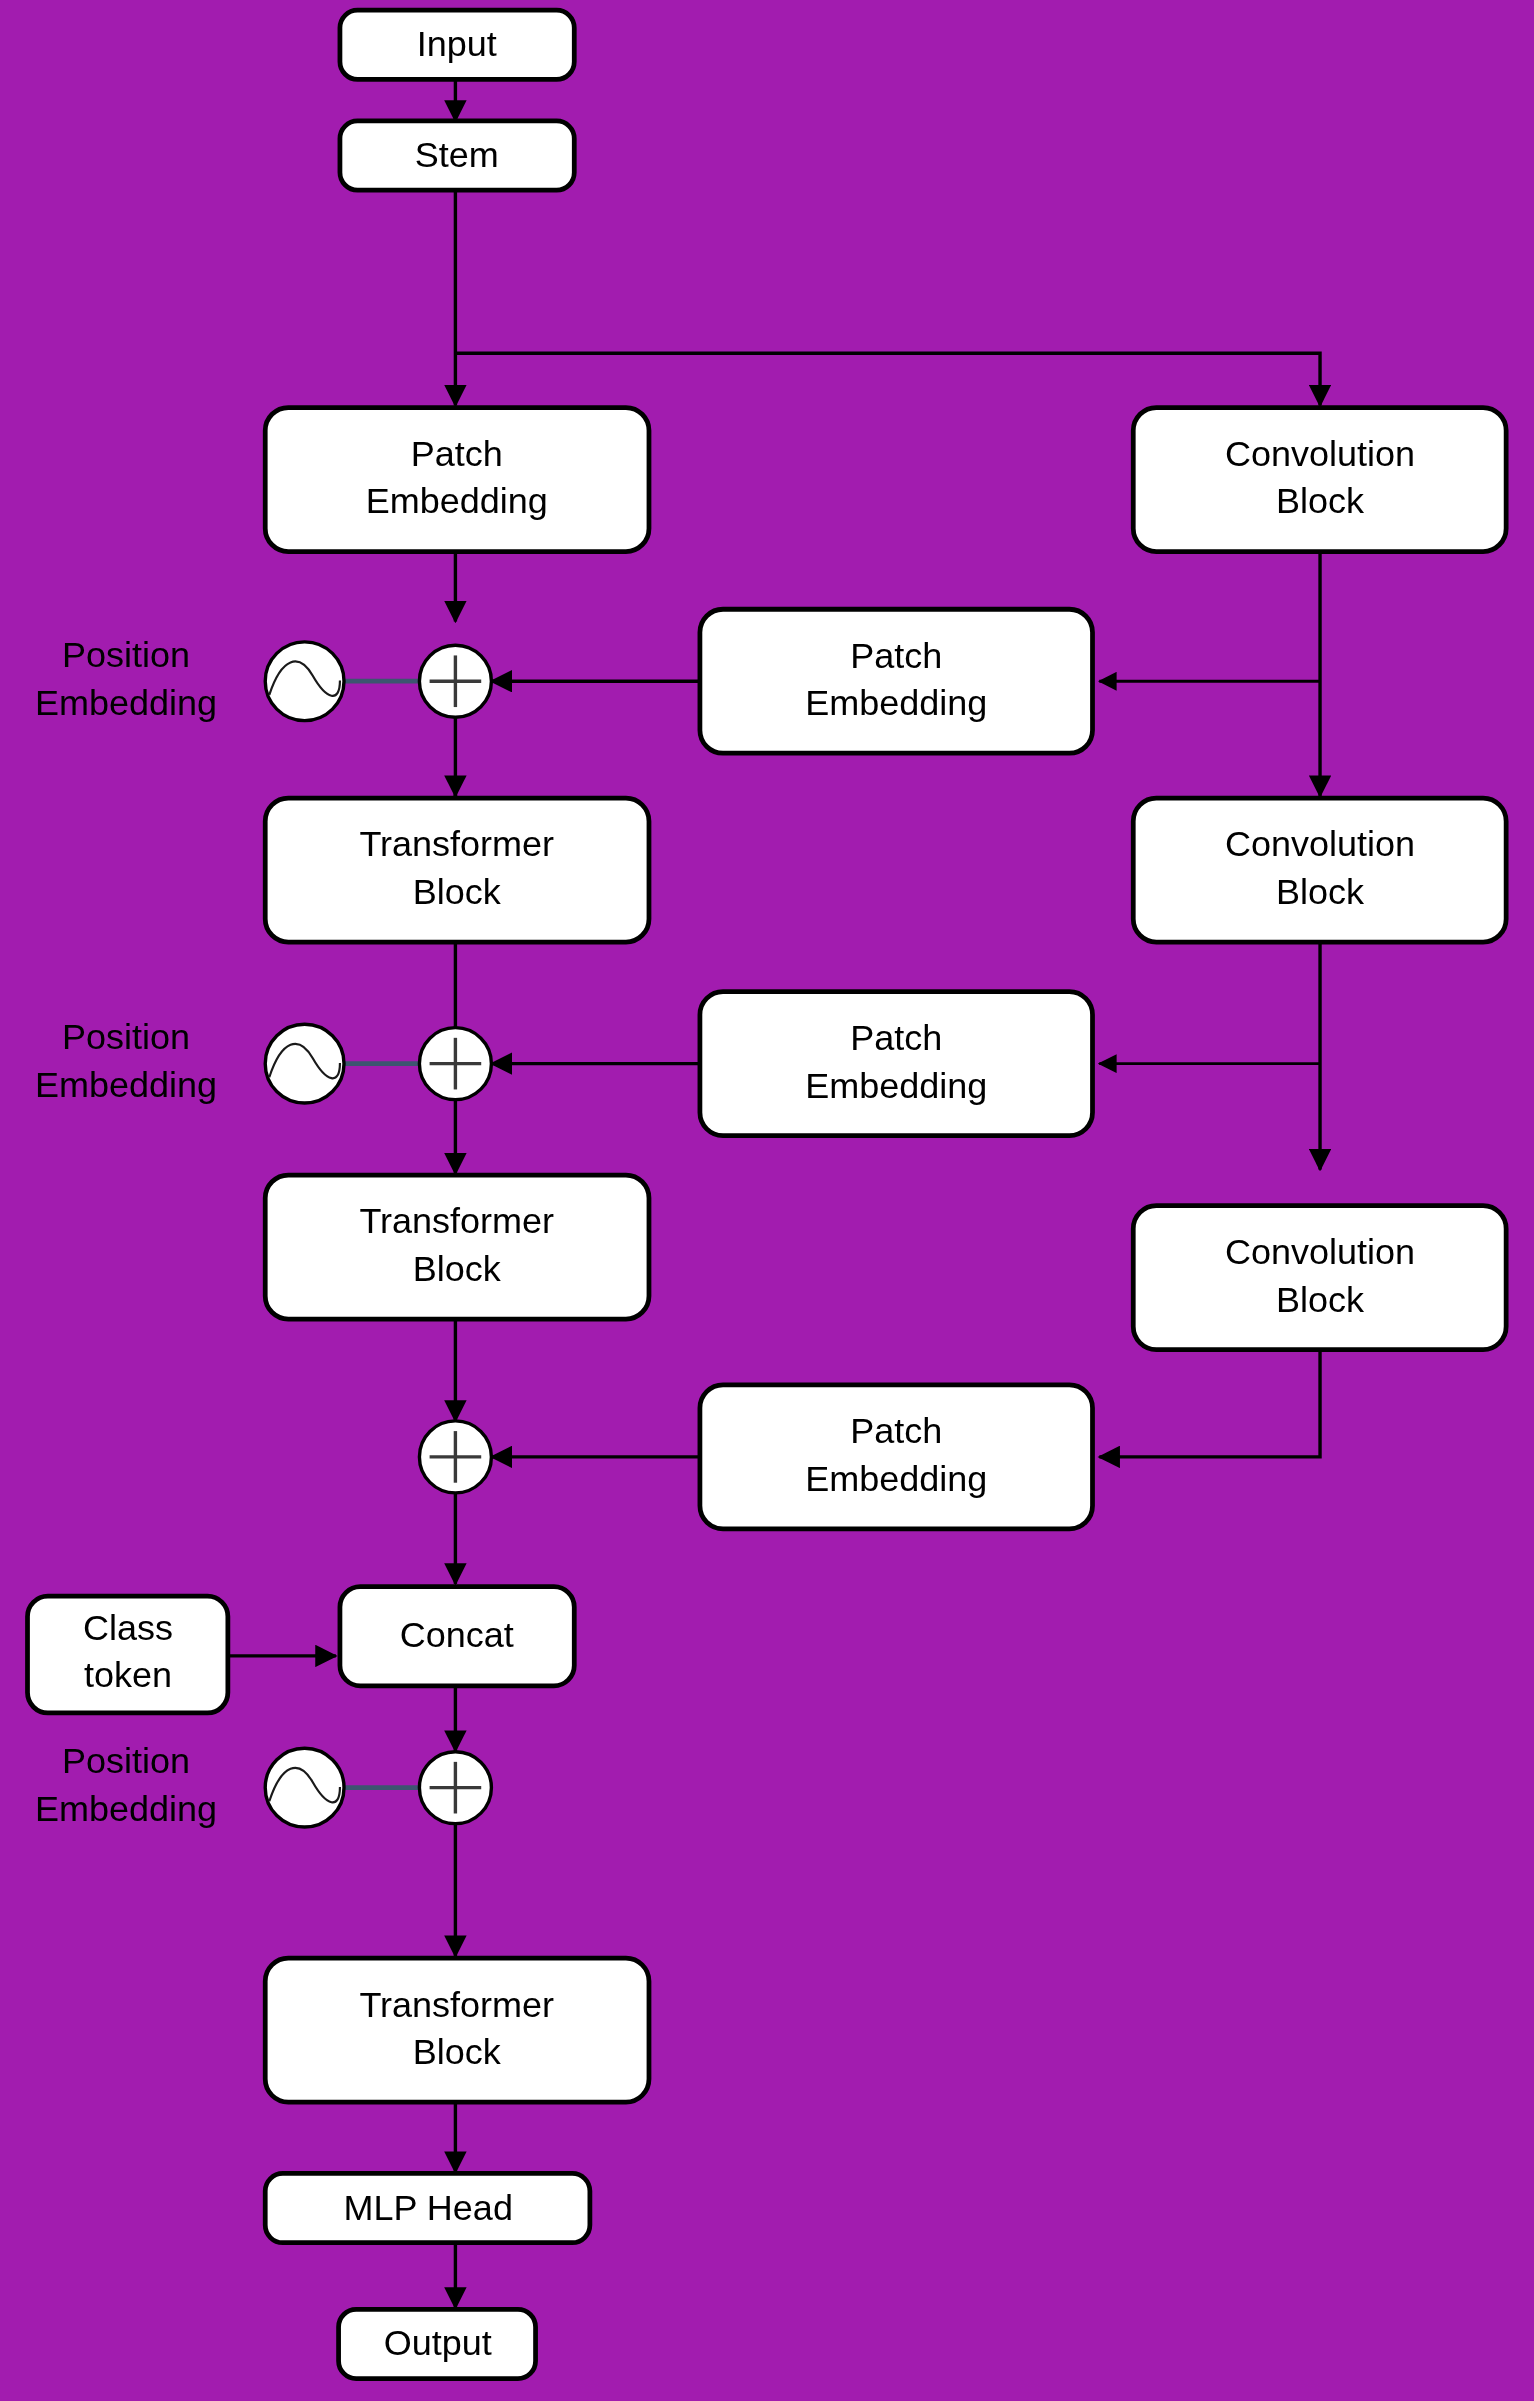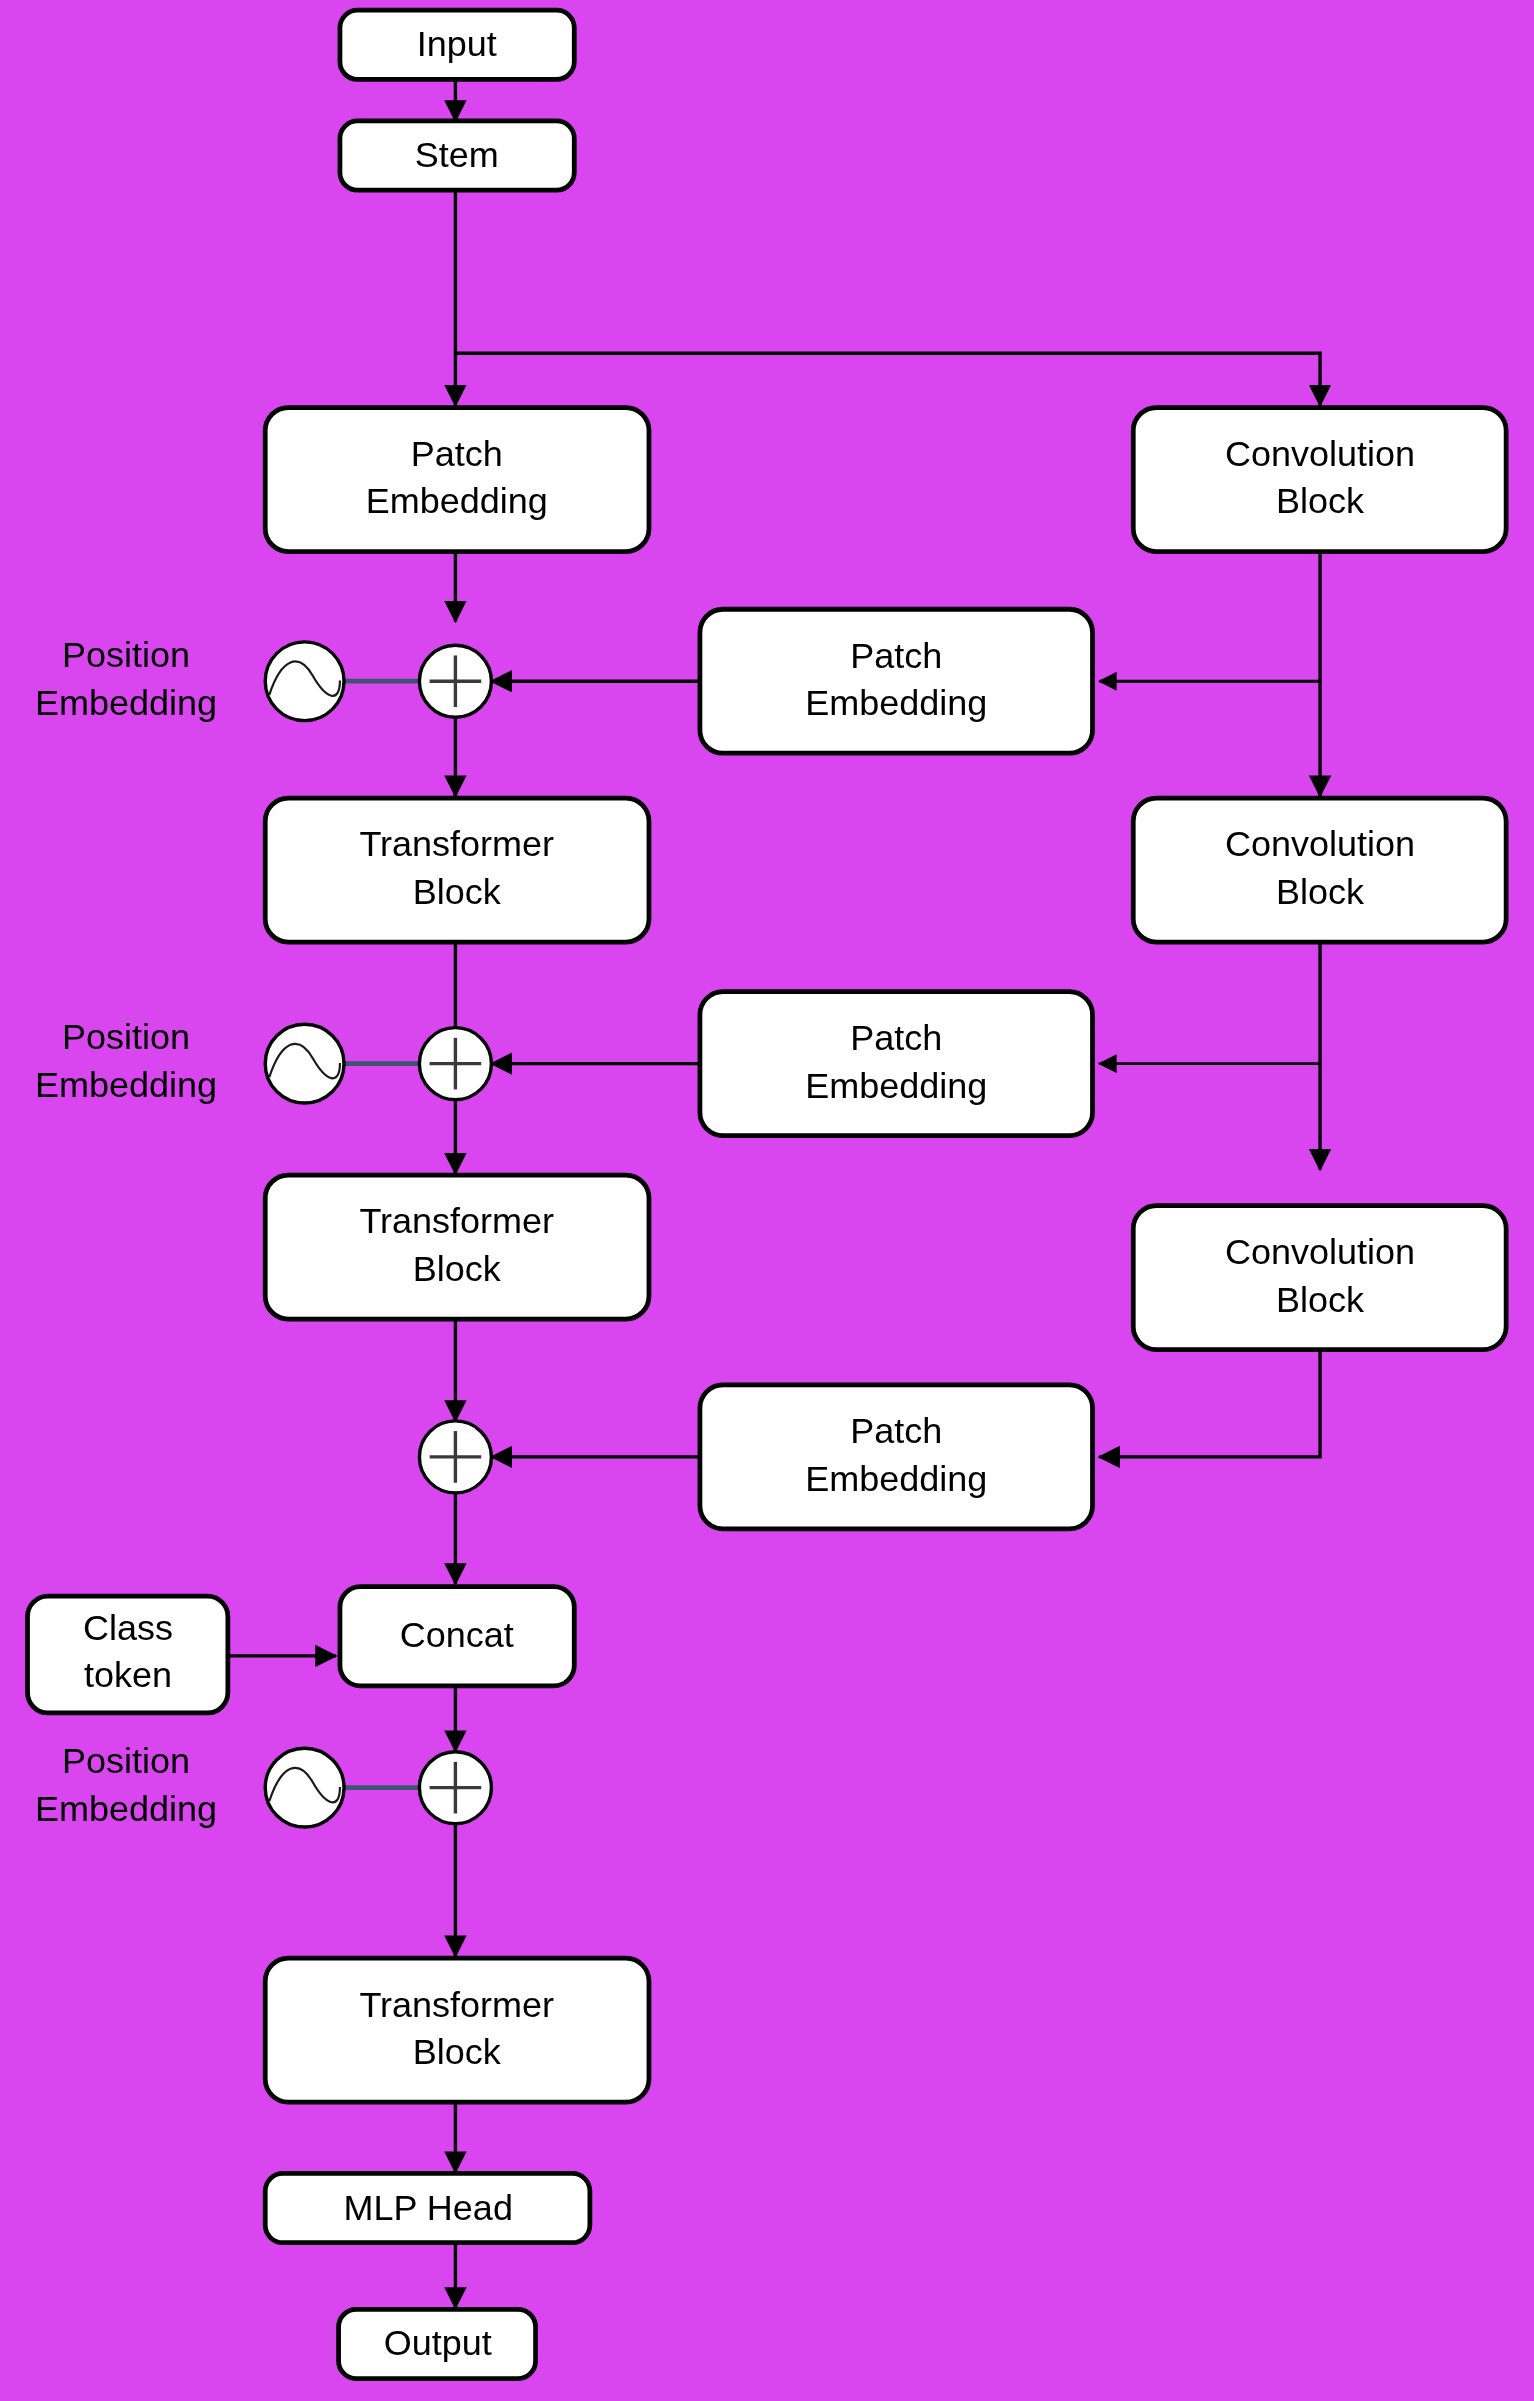--- a/index.html
+++ b/index.html
@@ -4,21 +4,21 @@
 <style>
   html, body {
     margin: 0;
     padding: 0;
     background: #ffffff;
   }
   #diagram-root {
     position: relative;
     width: 1535px;
     height: 2401px;
-    background: #d946ef;
+    background: #a21caf;
     font-family: "Liberation Sans", sans-serif;
   }
   svg.canvas {
     position: absolute;
     top: 0;
     left: 0;
     width: 1535px;
     height: 2401px;
     display: block;
   }

